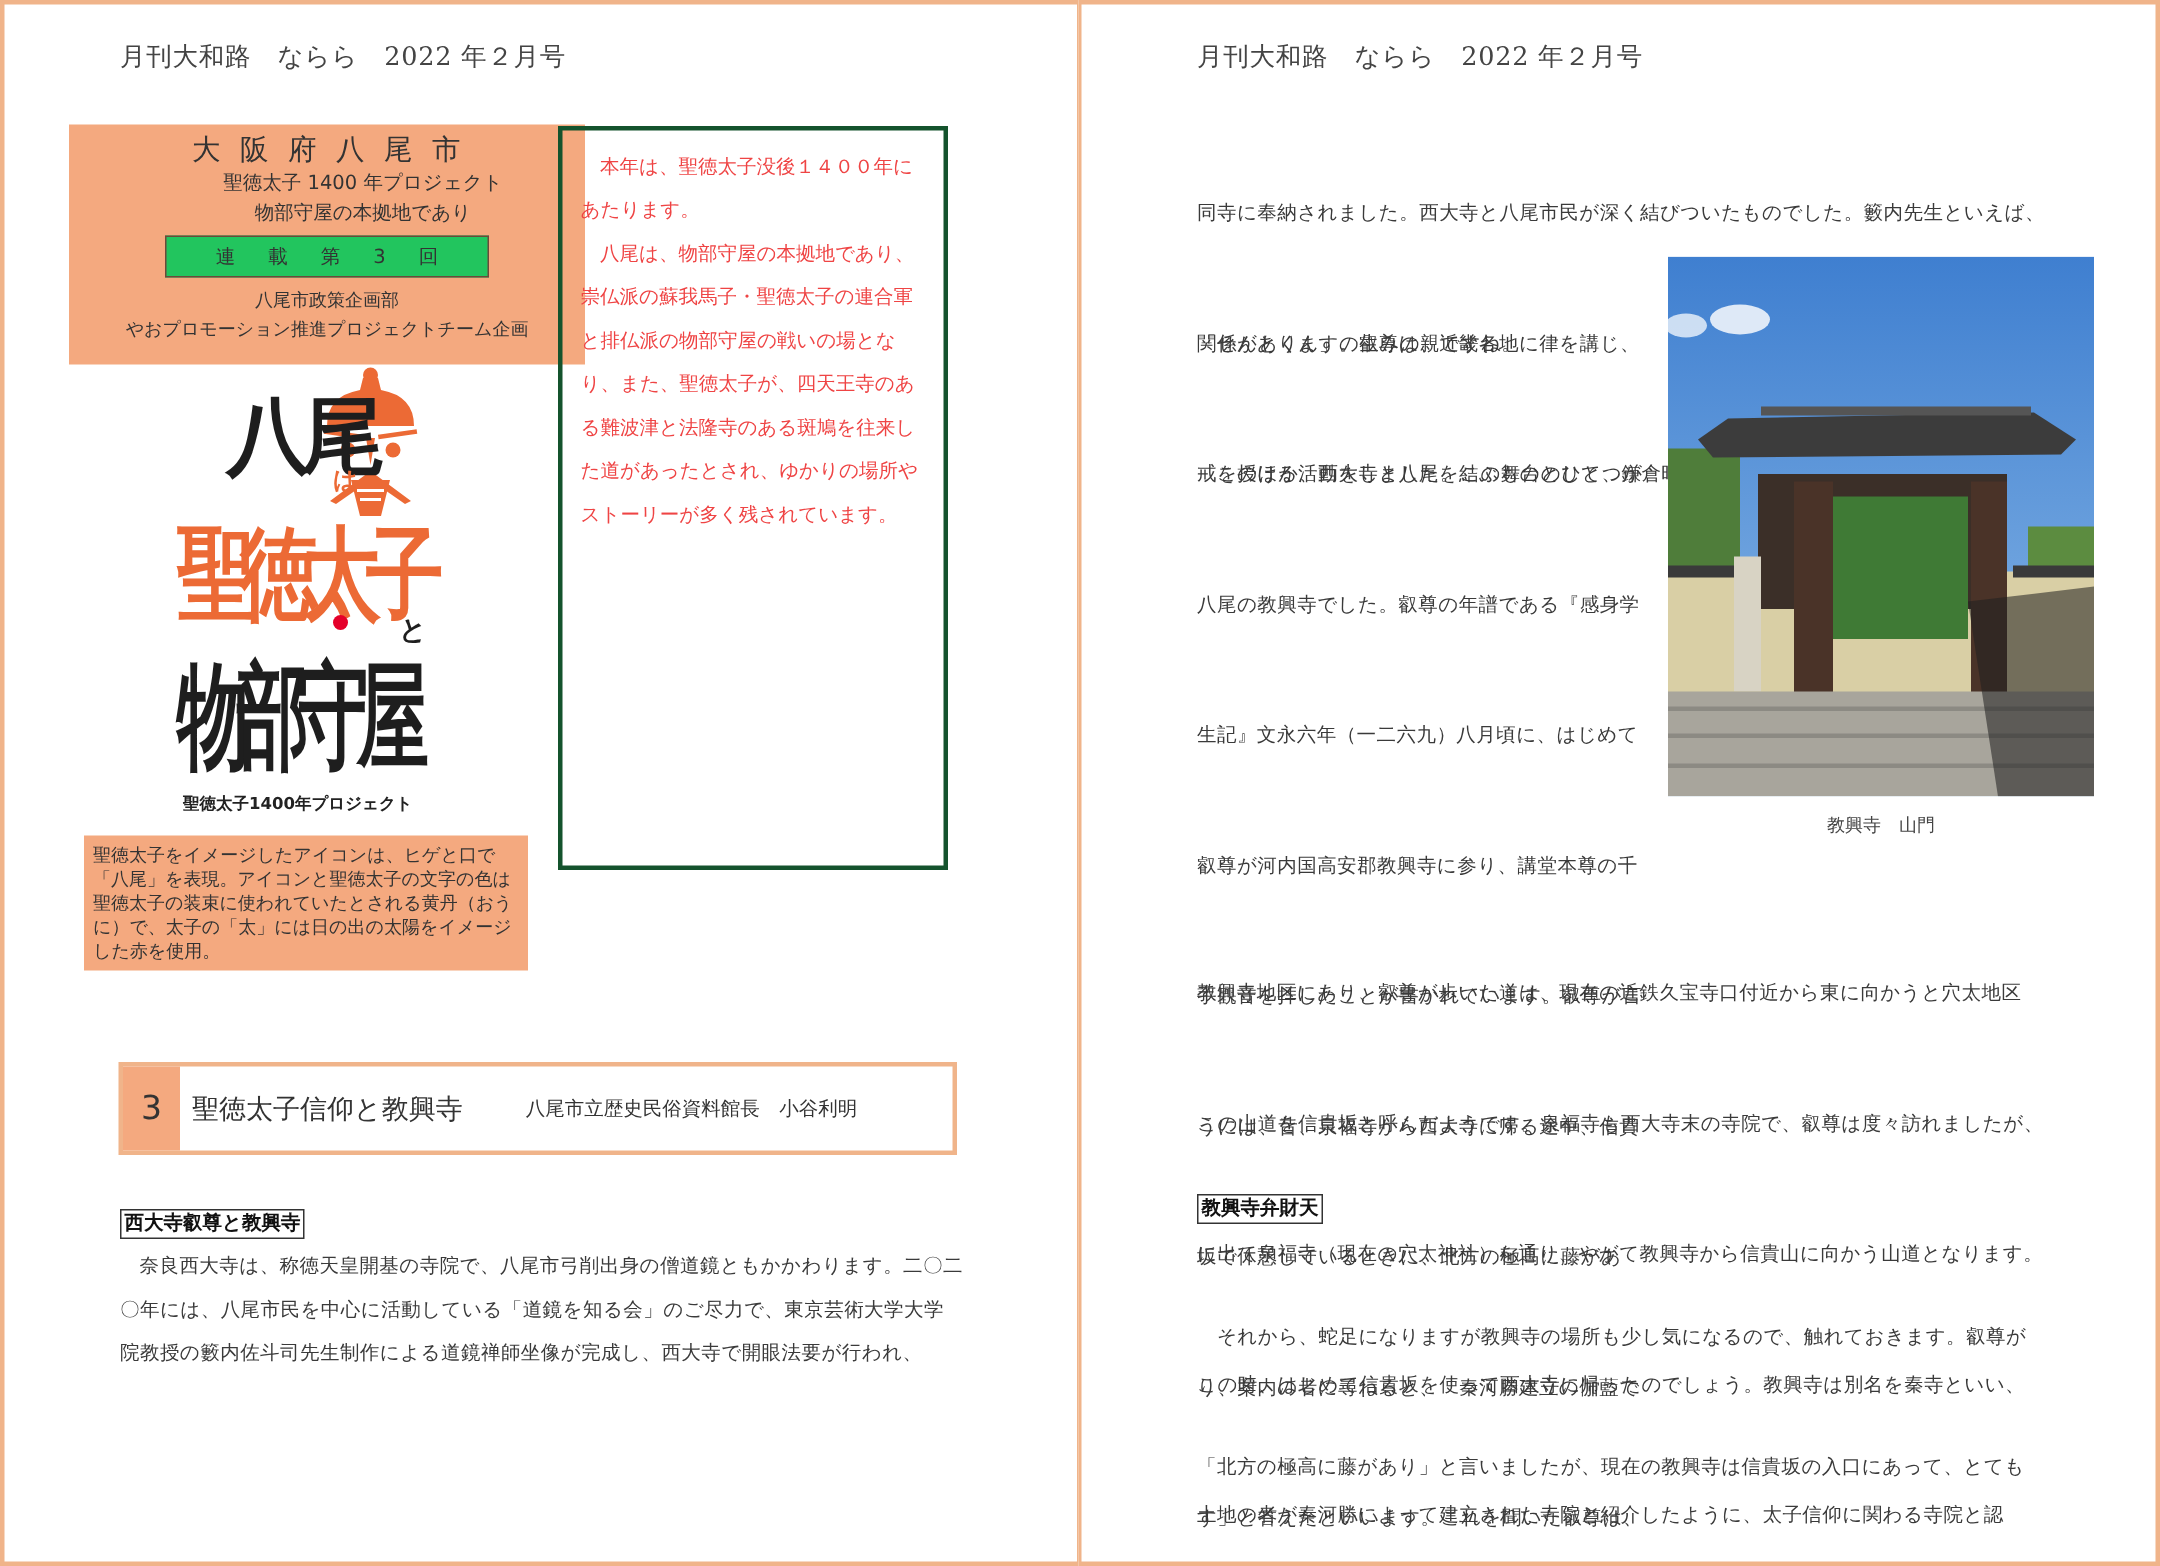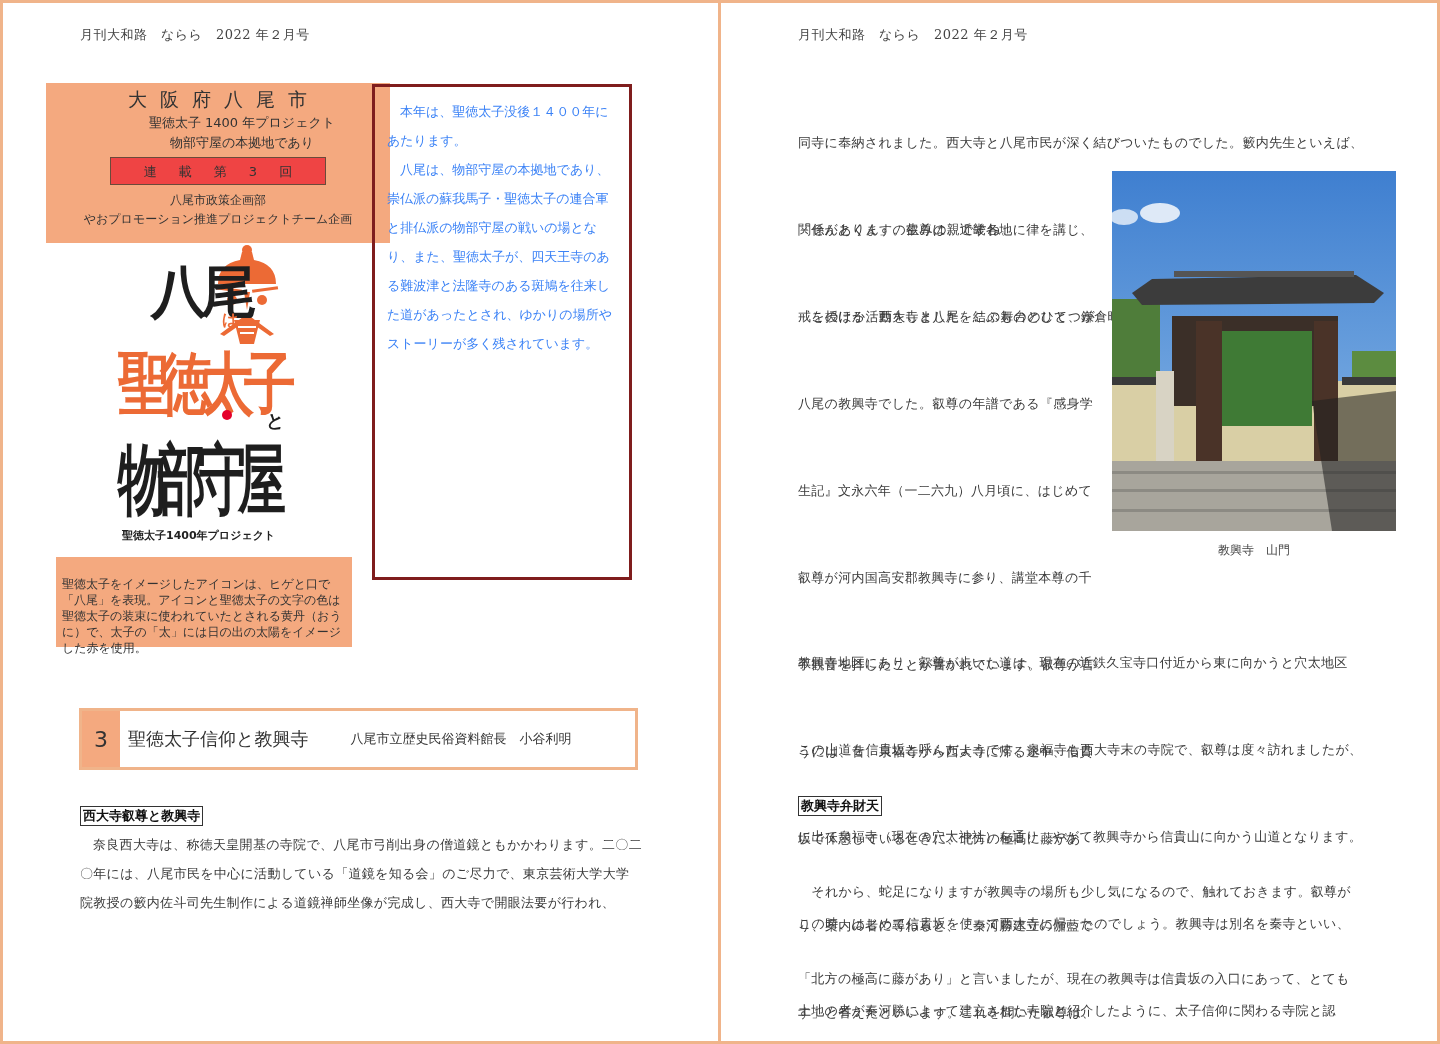--- a/index.html
+++ b/index.html
@@ -3,43 +3,43 @@
 <meta charset="utf-8">
 <style>
   html, body { margin: 0; padding: 0; }
   body {
     width: 1440px; height: 1044px; background: #ffffff; position: relative; overflow: hidden;
     font-family: "DejaVu Serif", "Liberation Serif", serif; color: #3a3a3a;
   }
   .page { position: absolute; top: 0; height: 1044px; background: #fff; box-sizing: border-box; }
   .page-left { left: 0; width: 720px; border: 3px solid #f0b48a; border-right: 2px solid #f0b48a; }
   .page-right { left: 719px; width: 721px; border: 3px solid #f0b48a; border-left: 2px solid #f0b48a; }
-  .hdr { position: absolute; top: 26px; font-size: 13px; color: #444; letter-spacing: 0.5px; }
+  .hdr { position: absolute; top: 26px; font-size: 17px; color: #444; letter-spacing: 0.5px; }
   .abs { position: absolute; }
 
   
   .orange-box { position: absolute; left: 46px; top: 83px; width: 344px; height: 160px; background: #f4a97f; box-sizing: border-box; text-align: center; color: #333; }
   .ob-title { margin-top: 4px; font-size: 19px; letter-spacing: 13px; font-family: "DejaVu Sans", sans-serif; padding-left: 12px; }
   .ob-sub { font-size: 13px; line-height: 20px; font-family: "DejaVu Sans", sans-serif; margin-left: 48px; }
-  .ob-series { margin: 4px auto 6px; width: 216px; height: 28px; background: #ef4444; border: 1px solid #6b4a3a; font-size: 13px; line-height: 28px; letter-spacing: 22px; padding-left: 22px; box-sizing: border-box; font-family: "DejaVu Sans", sans-serif; }
+  .ob-series { margin: 4px auto 6px; width: 216px; height: 28px; background: #22c55e; border: 1px solid #6b4a3a; font-size: 13px; line-height: 28px; letter-spacing: 22px; padding-left: 22px; box-sizing: border-box; font-family: "DejaVu Sans", sans-serif; }
   .ob-dept { font-size: 12px; line-height: 19px; font-family: "DejaVu Sans", sans-serif; }
 
   
-  .intro-box { position: absolute; left: 372px; top: 84px; width: 260px; height: 496px; border: 3px solid #7f1d1d; box-sizing: border-box; padding: 10px 10px 0 12px; font-size: 13px; line-height: 29px; color: #3b82f6; font-family: "DejaVu Sans", sans-serif; }
+  .intro-box { position: absolute; left: 372px; top: 84px; width: 260px; height: 496px; border: 3px solid #14532d; box-sizing: border-box; padding: 10px 10px 0 12px; font-size: 13px; line-height: 29px; color: #ef4444; font-family: "DejaVu Sans", sans-serif; }
   .intro-box p { margin: 0; text-indent: 1em; }
 
   
   .logo { position: absolute; left: 118px; top: 244px; width: 180px; height: 300px; }
   .logo-row { position: absolute; font-family: "DejaVu Sans", sans-serif; font-weight: bold; line-height: 1; }
   .logo-black { color: #1e1e1e; }
   .logo-orange { color: #ec6a35; }
   .logo-caption { position: absolute; left: 4px; top: 284px; font-size: 11px; font-weight: bold; color: #222; font-family: "DejaVu Sans", sans-serif; white-space: nowrap; }
 
   
-  .note-box { position: absolute; left: 56px; top: 557px; width: 296px; height: 90px; background: #f4a97f; box-sizing: border-box; padding: 19px 6px; font-size: 12px; line-height: 16px; color: #333; }
+  .note-box { position: absolute; left: 56px; top: 557px; width: 296px; height: 90px; background: #f4a97f; box-sizing: border-box; padding: 5px 6px; font-size: 12px; line-height: 16px; color: #333; }
 
   
   .sec-bar { position: absolute; left: 79px; top: 708px; width: 559px; height: 62px; border: 3px solid #f0b48a; box-sizing: border-box; display: flex; align-items: center; }
   .sec-num { width: 38px; height: 100%; background: #f4a97f; display: flex; align-items: center; justify-content: center; font-size: 22px; font-family: "DejaVu Sans", sans-serif; color: #333; }
   .sec-title { margin-left: 8px; font-size: 18px; font-family: "DejaVu Sans", sans-serif; color: #333; }
   .sec-author { margin-left: 42px; font-size: 13px; font-family: Liberation Serif, serif; color: #333; }
 
   .subhead { position: absolute; font-size: 13px; font-weight: bold; border: 1px solid #333; padding: 0 2px; line-height: 18px; color: #111; font-family: "DejaVu Sans", sans-serif; }
   .body-text { position: absolute; font-size: 13px; line-height: 29px; color: #3a3a3a; letter-spacing: 0.3px; }
   .body-text p { margin: 0; }

